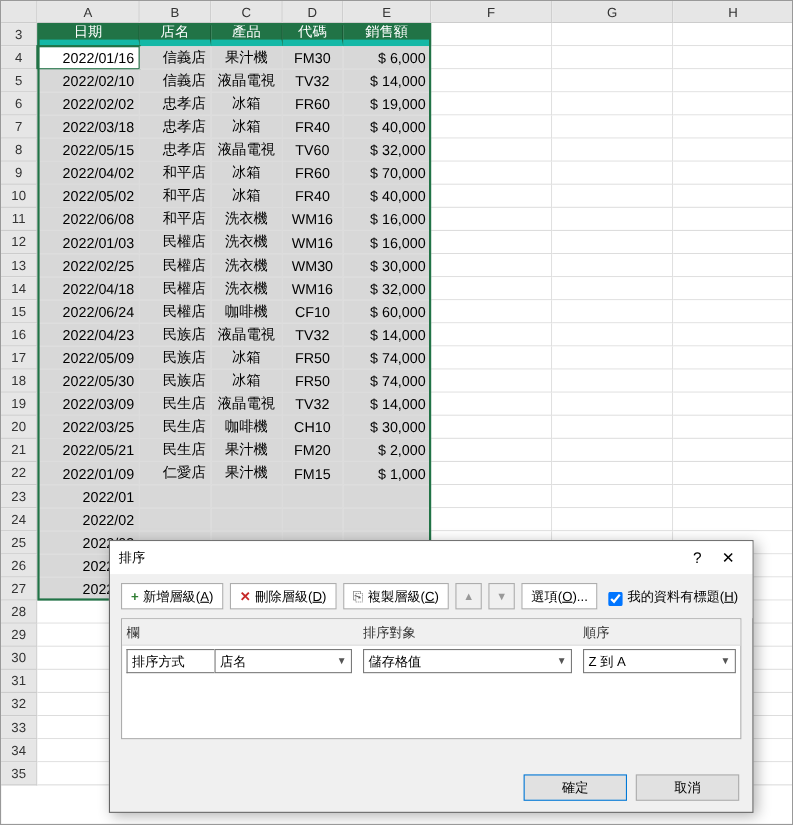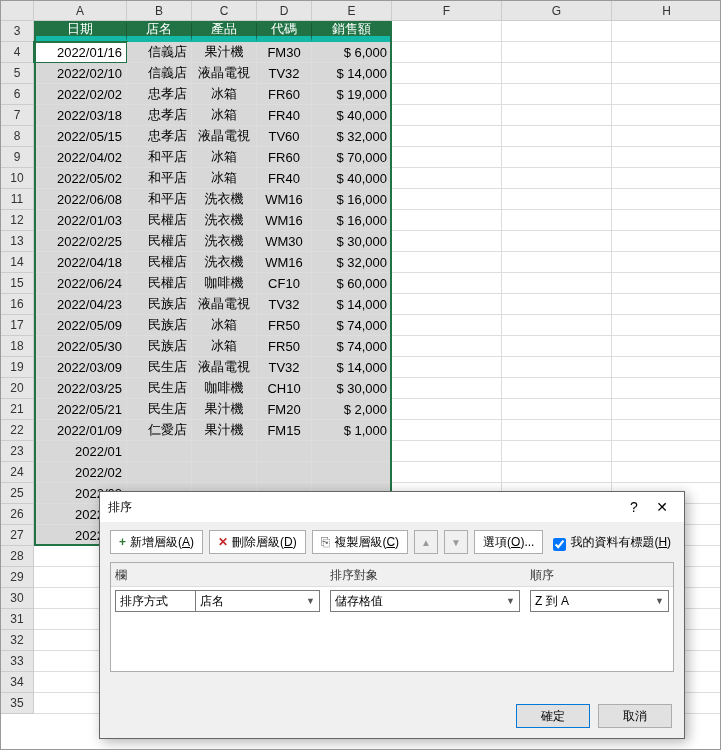--- a/index.html
+++ b/index.html
@@ -163,21 +163,21 @@
       height: 110px;
     }
     .sort-area .dlg-cols { padding: 4px 4px 2px 4px; background:#f0f0f0; border-bottom:1px solid #ddd;}
     .sort-area .sort-row { padding: 3px 4px; }
     .dlg-footer {
       position:absolute;
       bottom:10px; right:12px;
       display:flex; gap:8px;
     }
     .btn {
-      width: 74px; height: 24px;
+      width: 94px; height: 24px;
       border:1px solid #adadad;
       background:#e1e1e1;
       font-size:12px;
       cursor:pointer;
     }
     .btn.primary { border:1px solid #0078d7; }
     u { text-decoration: underline; }
   </style>
 </head>
 <body>

